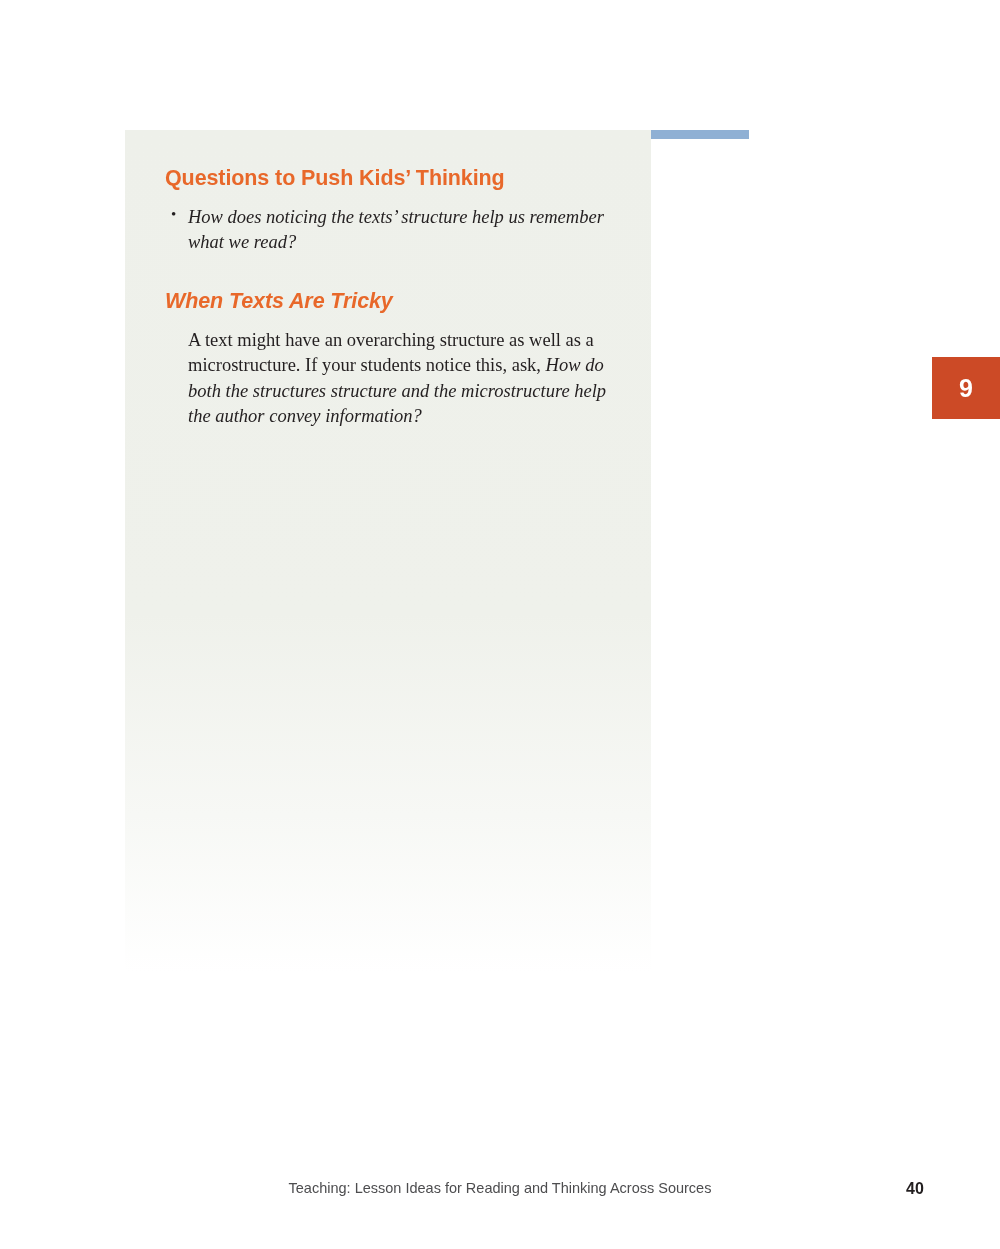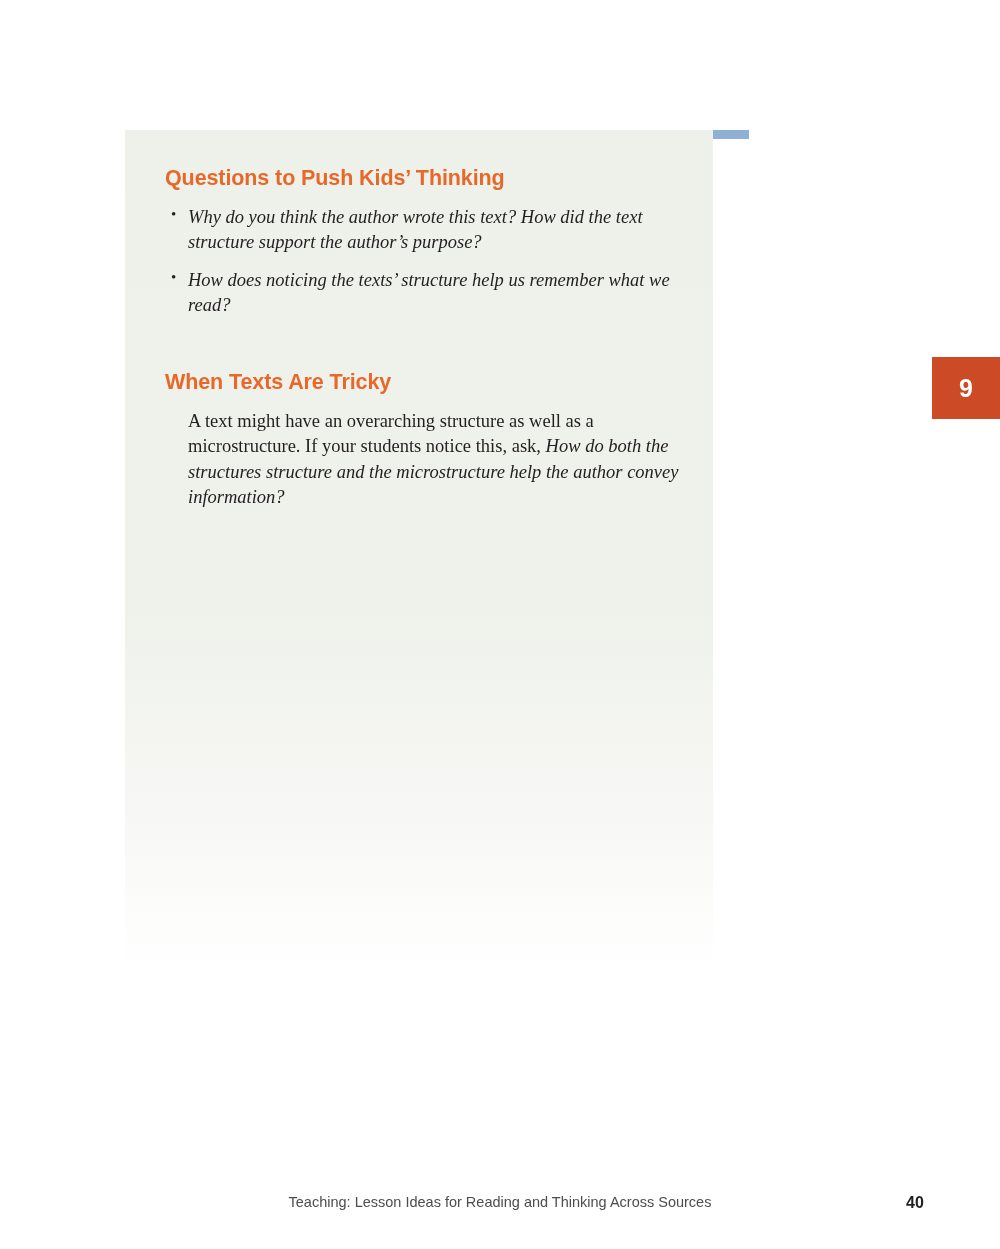--- a/index.html
+++ b/index.html
@@ -18,21 +18,21 @@
   .page {
     position: absolute;
     inset: 0;
   }
 
   
   .content-panel {
     position: absolute;
     left: 125px;
     top: 130px;
-    width: 588px;
+    width: 526px;
     height: 878px;
     background: linear-gradient(to bottom, #eef0ea 0%, #eff1eb 55%, #f7f8f5 78%, #ffffff 96%);
   }
 
   .top-rule {
     position: absolute;
     left: 125px;
     top: 130px;
     width: 624px;
     height: 9px;
@@ -49,22 +49,23 @@
   h2.section-heading {
     font-family: "Liberation Sans", sans-serif;
     font-size: 21.5px;
     font-weight: bold;
     color: #e8682a;
     margin: 0 0 14px 0;
     letter-spacing: -0.1px;
   }
 
   h2.section-heading.second {
-    margin-top: 52px;
+    margin-top: 34px;
     margin-bottom: 14px;
+    font-style: italic;
   }
 
   ul.bullets {
     list-style: none;
     margin: 0;
     padding: 0;
   }
 
   ul.bullets li {
     position: relative;
@@ -117,21 +118,20 @@
     justify-content: center;
   }
 
   
   .footer {
     position: absolute;
     left: 0;
     right: 0;
     top: 1180px;
     height: 24px;
-    margin-top: 14px;
   }
 
   .footer-text {
     position: absolute;
     left: 0;
     right: 0;
     text-align: center;
     font-family: "Liberation Sans", sans-serif;
     font-size: 14.5px;
     color: #4d4d4f;
@@ -154,23 +154,20 @@
 
   <div class="top-rule"></div>
 
   <div class="content-panel">
     <div class="inner">
 
       <h2 class="section-heading">Questions to Push Kids’ Thinking</h2>
 
       <ul class="bullets">
         <li>
-          <span>Why do you think the author wrote this text? How did the text structure support the author’s purpose?</span>
-        </li>
-        <li>
           <span>How does noticing the texts’ structure help us remember what we read?</span>
         </li>
       </ul>
 
       <h2 class="section-heading second">When Texts Are Tricky</h2>
 
       <p class="body-text">
         <span>A text might have an overarching structure as well as a microstructure. If your students notice this, ask, </span><span class="em">How do both the structures structure and the microstructure help the author convey information?</span>
       </p>
 

